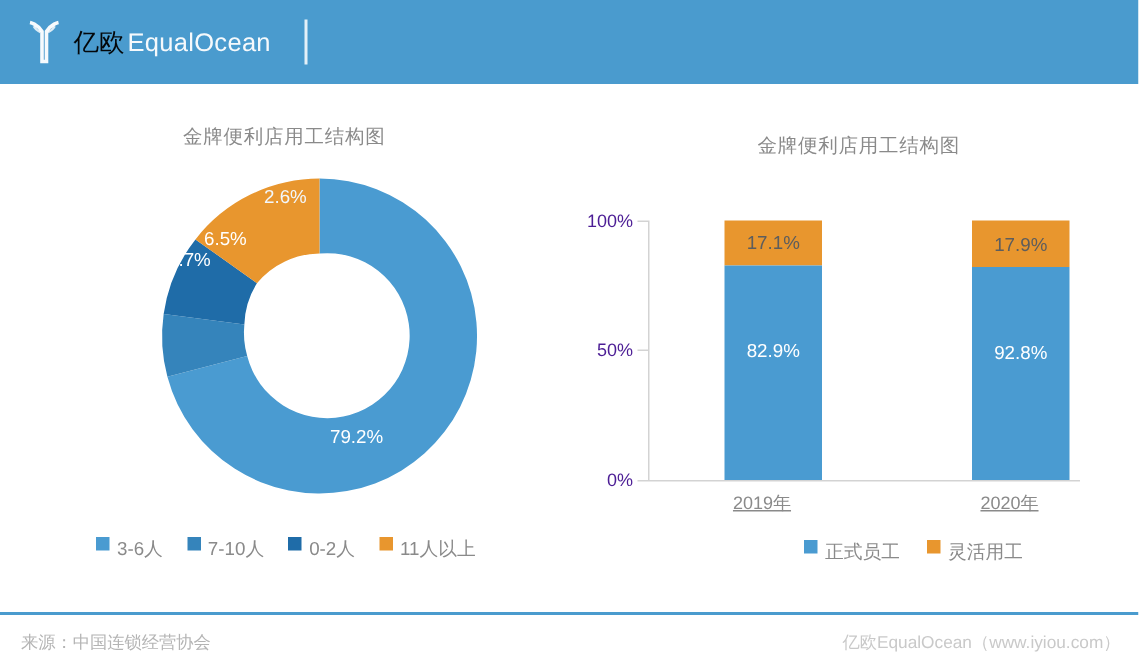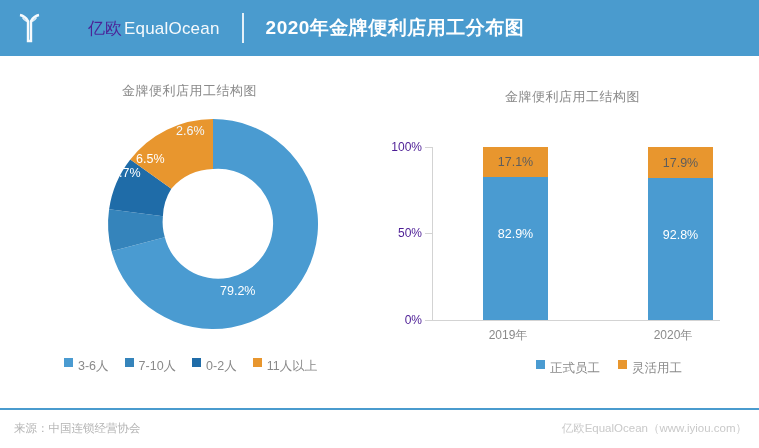--- a/index.html
+++ b/index.html
@@ -35,26 +35,25 @@
   .logo-mark {
     width: 26px;
     height: 30px;
     position: relative;
     margin-right: 5px;
     flex: none;
   }
   .logo-mark svg { display: block; }
   .logo-cn {
     font-size: 17px;
-    color: #4c1d95;
+    color: #000000;
     letter-spacing: 0px;
     font-weight: 400;
     line-height: 1;
     opacity: .95;
-    margin-left: 39px;
   }
   .logo-en {
     font-size: 17px;
     color: #ffffff;
     line-height: 1;
     letter-spacing: .2px;
     margin-left: 2px;
     opacity: .95;
   }
   .logo-divider {
@@ -169,20 +168,21 @@
     color: #ffffff;
   }
   .bar-val.onorange { color: #5d5d5d; }
   .x-label {
     position: absolute;
     font-size: 12px;
     color: #8a8a8a;
     width: 80px;
     text-align: center;
     top: 197px;
+    text-decoration: underline;
   }
   .bar-legend {
     position: absolute;
     left: 488px; top: 360px;
     display: flex;
     align-items: center;
     gap: 18px;
     padding-left: 48px;
   }
 
@@ -217,21 +217,20 @@
       <svg width="26" height="30" viewBox="0 0 26 30" aria-hidden="true">
         <path d="M2 2 C2 2, 7 3, 10 8 L10 28 L13 28 L13 8 C16 3, 21 2, 21 2" fill="none" stroke="#ffffff" stroke-width="2.4" opacity=".95"></path>
         <path d="M4.5 4.5 C5.5 6.5, 7 7.5, 9 8.5" fill="none" stroke="#ffffff" stroke-width="1.6" opacity=".8"></path>
         <path d="M18.5 4.5 C17.5 6.5, 16 7.5, 14 8.5" fill="none" stroke="#ffffff" stroke-width="1.6" opacity=".8"></path>
       </svg>
     </span>
     <span class="logo-cn">亿欧</span>
     <span class="logo-en">EqualOcean</span>
   </div>
   <div class="logo-divider"></div>
-  <div class="header-title">2020年金牌便利店用工分布图</div>
 </div>
 
 <div class="panel-title" id="donut-title">金牌便利店用工结构图</div>
 
 <div class="donut-area">
   <svg class="donut-svg" width="270" height="225" viewBox="0 0 270 225" aria-hidden="true">
 
     <path d="M 135 7 A 105 105 0 1 1 33.6 139.2 L 86.8 125.3 A 55 55 0 1 0 135 57 Z" fill="#4A9BD1"></path>
 
     <path d="M 33.6 139.2 A 105 105 0 0 1 31.1 97.3 L 84.9 104.3 A 55 55 0 0 0 86.8 125.3 Z" fill="#3584BB"></path>

